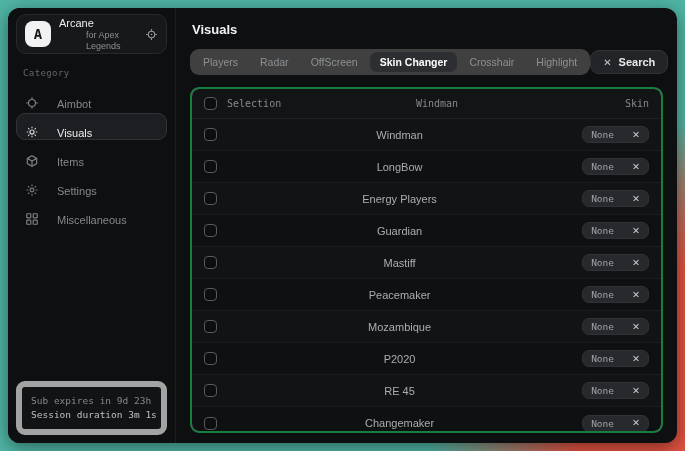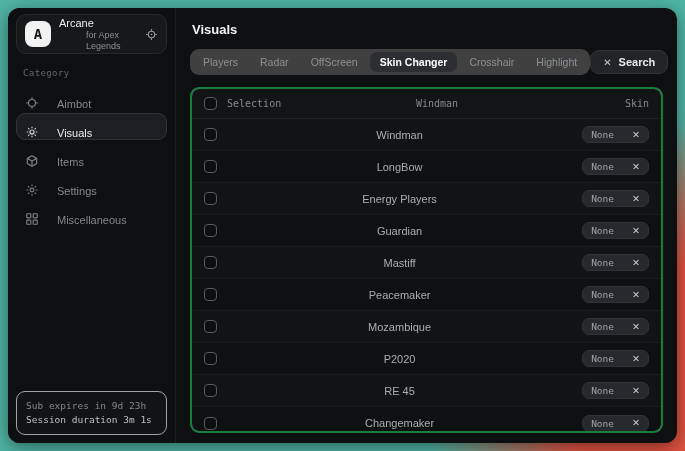--- a/index.html
+++ b/index.html
@@ -47,21 +47,21 @@
     color:#85898c; cursor:default;
   }
   .side-item .icon { display:flex; color:#7d8184; }
   .side-item .side-label { font-size:11px; }
   .side-item.active {
     background:#1c1e21; border-color:#313437; color:#eceeef;
   }
   .side-item.active .icon { color:#d6d8da; }
   .sidebar-spacer { flex:1; }
   .footer-card {
-    border:1px solid #a3a3a3; border-radius:9px; background:#121314;
+    border:6px solid #a3a3a3; border-radius:9px; background:#121314;
     padding:7px 9px; font-family:"DejaVu Sans Mono", monospace;
   }
   .footer-line1 { font-size:9.5px; color:#84888b; line-height:14px; white-space:nowrap; }
   .footer-line2 { font-size:9.5px; color:#bcc0c3; line-height:14px; white-space:nowrap; }
   
   .main { flex:1; display:flex; flex-direction:column; padding:12px 14px 10px 14px; min-width:0; }
   .main-title { font-size:13px; font-weight:bold; color:#f0f1f2; margin:2px 0 12px 2px; }
   .tab-row { display:flex; align-items:center; }
   .tabs-strip {
     display:flex; align-items:center; gap:2px;

